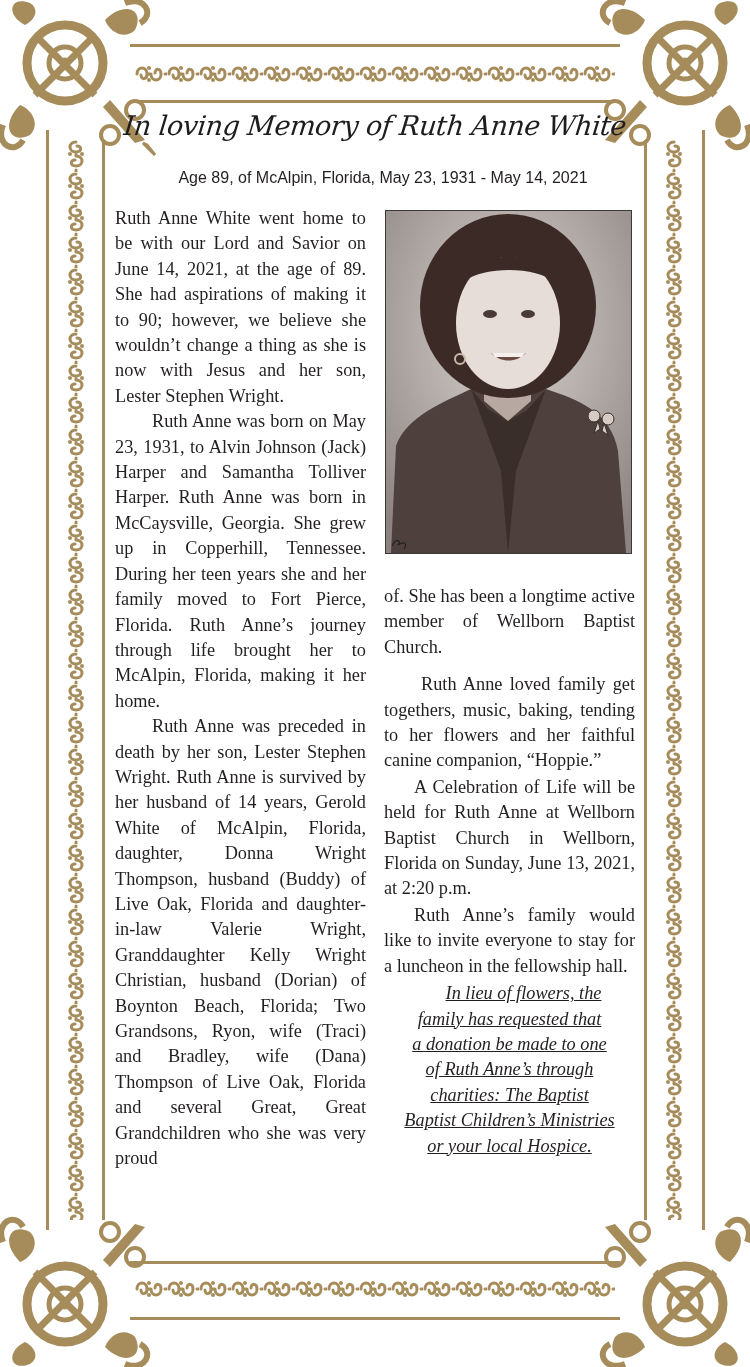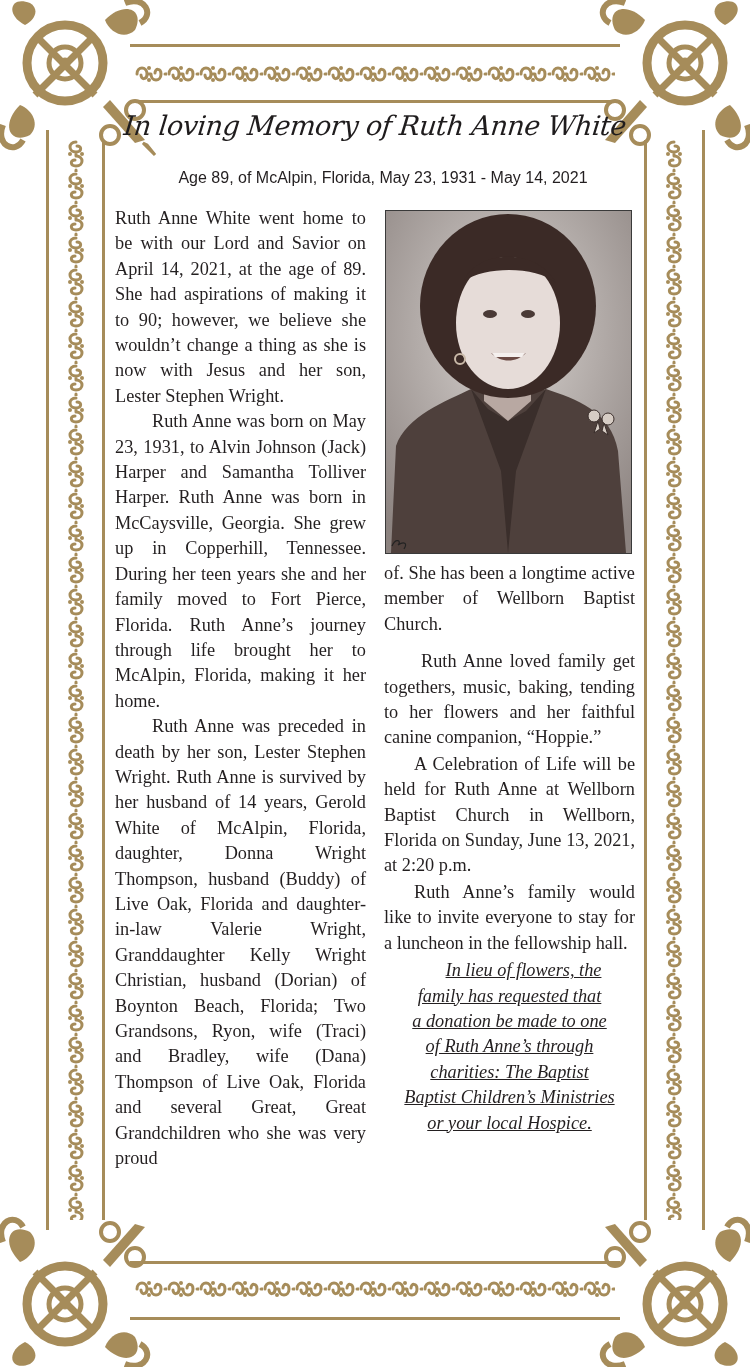--- a/index.html
+++ b/index.html
@@ -7,21 +7,21 @@
   .line { position:absolute; background:#a68c5a; }
   .chain { position:absolute; overflow:hidden; }
   .corner { position:absolute; width:190px; height:190px; }
   .title { position:absolute; left:100px; width:550px; top:110px; text-align:center; font-family:"DejaVu Serif", serif; font-style:italic; font-size:27px; color:#1f1c1d; letter-spacing:-0.5px; transform:skewX(-6deg); }
   .subtitle { position:absolute; left:108px; width:550px; top:169px; text-align:center; font-family:"Liberation Sans", sans-serif; font-size:16px; color:#231f20; }
   .col { position:absolute; font-size:18.3px; line-height:25.4px; text-align:justify; }
   .col p { margin:0; }
   .indent { text-indent:37px; }
   .indent2 { text-indent:30px; }
   .left-col { left:115px; top:206px; width:251px; }
-  .right-col { left:384px; top:561px; width:251px; }
+  .right-col { left:384px; top:584px; width:251px; }
   .photo { position:absolute; left:385px; top:210px; width:245px; height:342px; border:1px solid #3a3a3a; overflow:hidden; background:#bdb6b2; }
   .italic-note { font-style:italic; text-align:center;text-decoration:underline; }
   .italic-note p { text-align:center; }
 </style>
 </head>
 <body>
 
 <div>
 
   <div class="line" style="left:130px; top:44px; width:490px; height:3px;"></div>
@@ -123,21 +123,21 @@
       <circle cx="140" cy="115" r="9" fill="none" stroke-width="4"></circle>
       <circle cx="115" cy="140" r="9" fill="none" stroke-width="4"></circle>
     </g>
   </svg>
 </div>
 
 <div class="title">In loving Memory of Ruth Anne White</div>
 <div class="subtitle">Age 89, of McAlpin, Florida, May 23, 1931 - May 14, 2021</div>
 
 <div class="col left-col">
-  <p>Ruth Anne White went home to be with our Lord and Savior on April 14, 2021, at the age of 89. She had aspirations of making it to 90; however, we believe she wouldn’t change a thing as she is now with Jesus and her son, Lester Stephen Wright.</p>
+  <p>Ruth Anne White went home to be with our Lord and Savior on June 14, 2021, at the age of 89. She had aspirations of making it to 90; however, we believe she wouldn’t change a thing as she is now with Jesus and her son, Lester Stephen Wright.</p>
   <p class="indent">Ruth Anne was born on May 23, 1931, to Alvin Johnson (Jack) Harper and Samantha Tolliver Harper. Ruth Anne was born in McCaysville, Georgia. She grew up in Copperhill, Tennessee. During her teen years she and her family moved to Fort Pierce, Florida. Ruth Anne’s journey through life brought her to McAlpin, Florida, making it her home.</p>
   <p class="indent">Ruth Anne was preceded in death by her son, Lester Stephen Wright. Ruth Anne is survived by her husband of 14 years, Gerold White of McAlpin, Florida, daughter, Donna Wright Thompson, husband (Buddy) of Live Oak, Florida and daughter-in-law Valerie Wright, Granddaughter Kelly Wright Christian, husband (Dorian) of Boynton Beach, Florida; Two Grandsons, Ryon, wife (Traci) and Bradley, wife (Dana) Thompson of Live Oak, Florida and several Great, Great Grandchildren who she was very proud</p>
 </div>
 
 <div class="photo" title="Portrait photo of Ruth Anne White">
   <svg width="245" height="342" viewBox="0 0 245 342">
     <defs>
       <radialGradient id="bg" cx="50%" cy="35%" r="75%">
         <stop offset="0" stop-color="#d8d3d0"></stop>
         <stop offset="1" stop-color="#8c8380"></stop>

